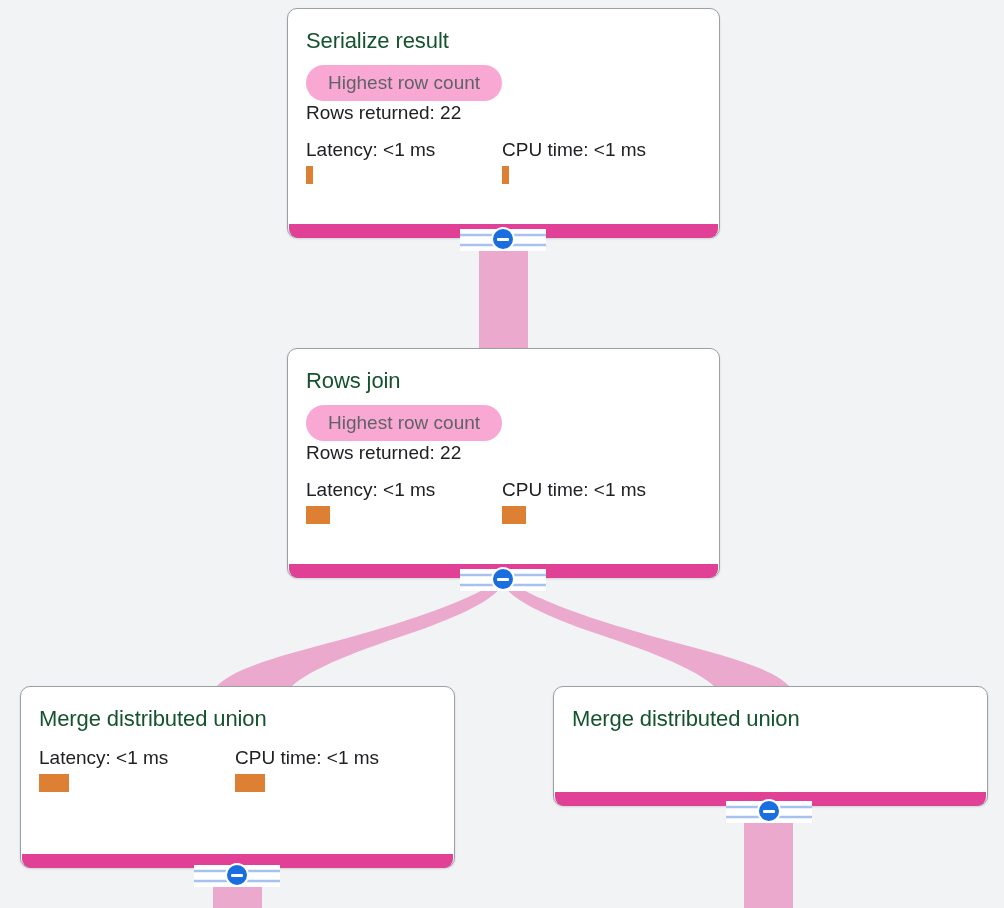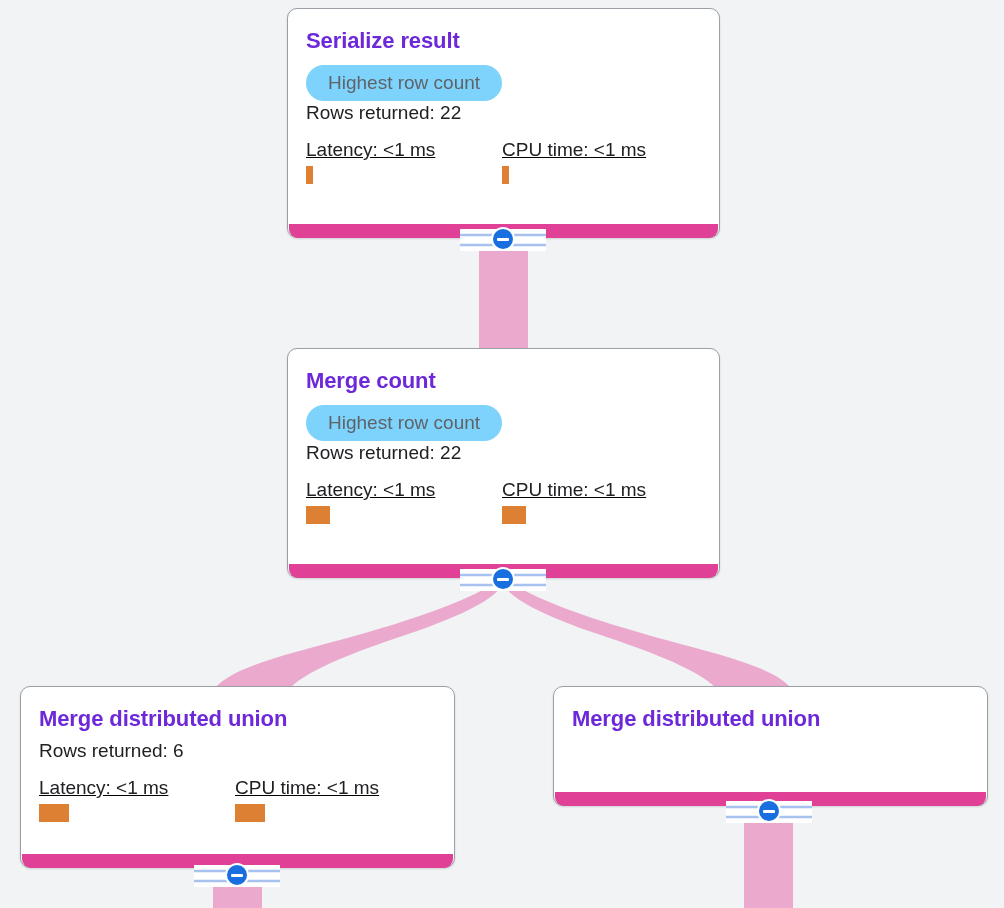--- a/index.html
+++ b/index.html
@@ -41,48 +41,47 @@
     border: 1px solid #9aa0a6;
     border-radius: 10px;
     box-sizing: border-box;
     width: 100%;
     height: 100%;
     padding: 18px 18px 0 18px;
     box-shadow: 0 1px 2px rgba(60,64,67,.18);
   }
   .card-title {
     font-size: 22px;
-    font-weight: bold;
-    color: #6d28d9;
+    font-weight: normal;
+    color: #14532d;
     line-height: 28px;
     letter-spacing: -0.1px;
     white-space: nowrap;
   }
   .badge {
     display: inline-block;
     margin-top: 10px;
-    background: #7dd3fc;
+    background: #f9a8d4;
     color: #5f6368;
     font-size: 19px;
     line-height: 22px;
     border-radius: 18px;
     padding: 7px 22px;
     white-space: nowrap;
   }
   .rows {
     font-size: 19px;
     color: #202124;
     line-height: 24px;
     margin-top: 0;
     white-space: nowrap;
   }
   .metrics {
     display: flex;
     margin-top: 14px;
-    text-decoration: underline;
   }
   .metric {
     width: 196px;
   }
   .metric-label {
     font-size: 19px;
     color: #202124;
     line-height: 22px;
     white-space: nowrap;
   }
@@ -184,41 +183,40 @@
           <div class="metric-label">CPU time: &lt;1 ms</div>
           <div class="metric-bar" style="width:7px;"></div>
         </div>
       </div>
       <div class="footer-bar"></div>
     </div>
   </div>
 
   <div class="node" style="left:287px; top:348px; width:433px; height:230px;">
     <div class="card">
-      <div class="card-title">Merge count</div>
+      <div class="card-title">Rows join</div>
       <div class="badge">Highest row count</div>
       <div class="rows">Rows returned: 22</div>
       <div class="metrics">
         <div class="metric">
           <div class="metric-label">Latency: &lt;1 ms</div>
           <div class="metric-bar" style="width:24px;"></div>
         </div>
         <div class="metric">
           <div class="metric-label">CPU time: &lt;1 ms</div>
           <div class="metric-bar" style="width:24px;"></div>
         </div>
       </div>
       <div class="footer-bar"></div>
     </div>
   </div>
 
   <div class="node" style="left:20px; top:686px; width:435px; height:182px;">
     <div class="card">
       <div class="card-title">Merge distributed union</div>
-      <div class="rows" style="margin-top:6px;">Rows returned: 6</div>
       <div class="metrics">
         <div class="metric">
           <div class="metric-label">Latency: &lt;1 ms</div>
           <div class="metric-bar" style="width:30px;"></div>
         </div>
         <div class="metric">
           <div class="metric-label">CPU time: &lt;1 ms</div>
           <div class="metric-bar" style="width:30px;"></div>
         </div>
       </div>

